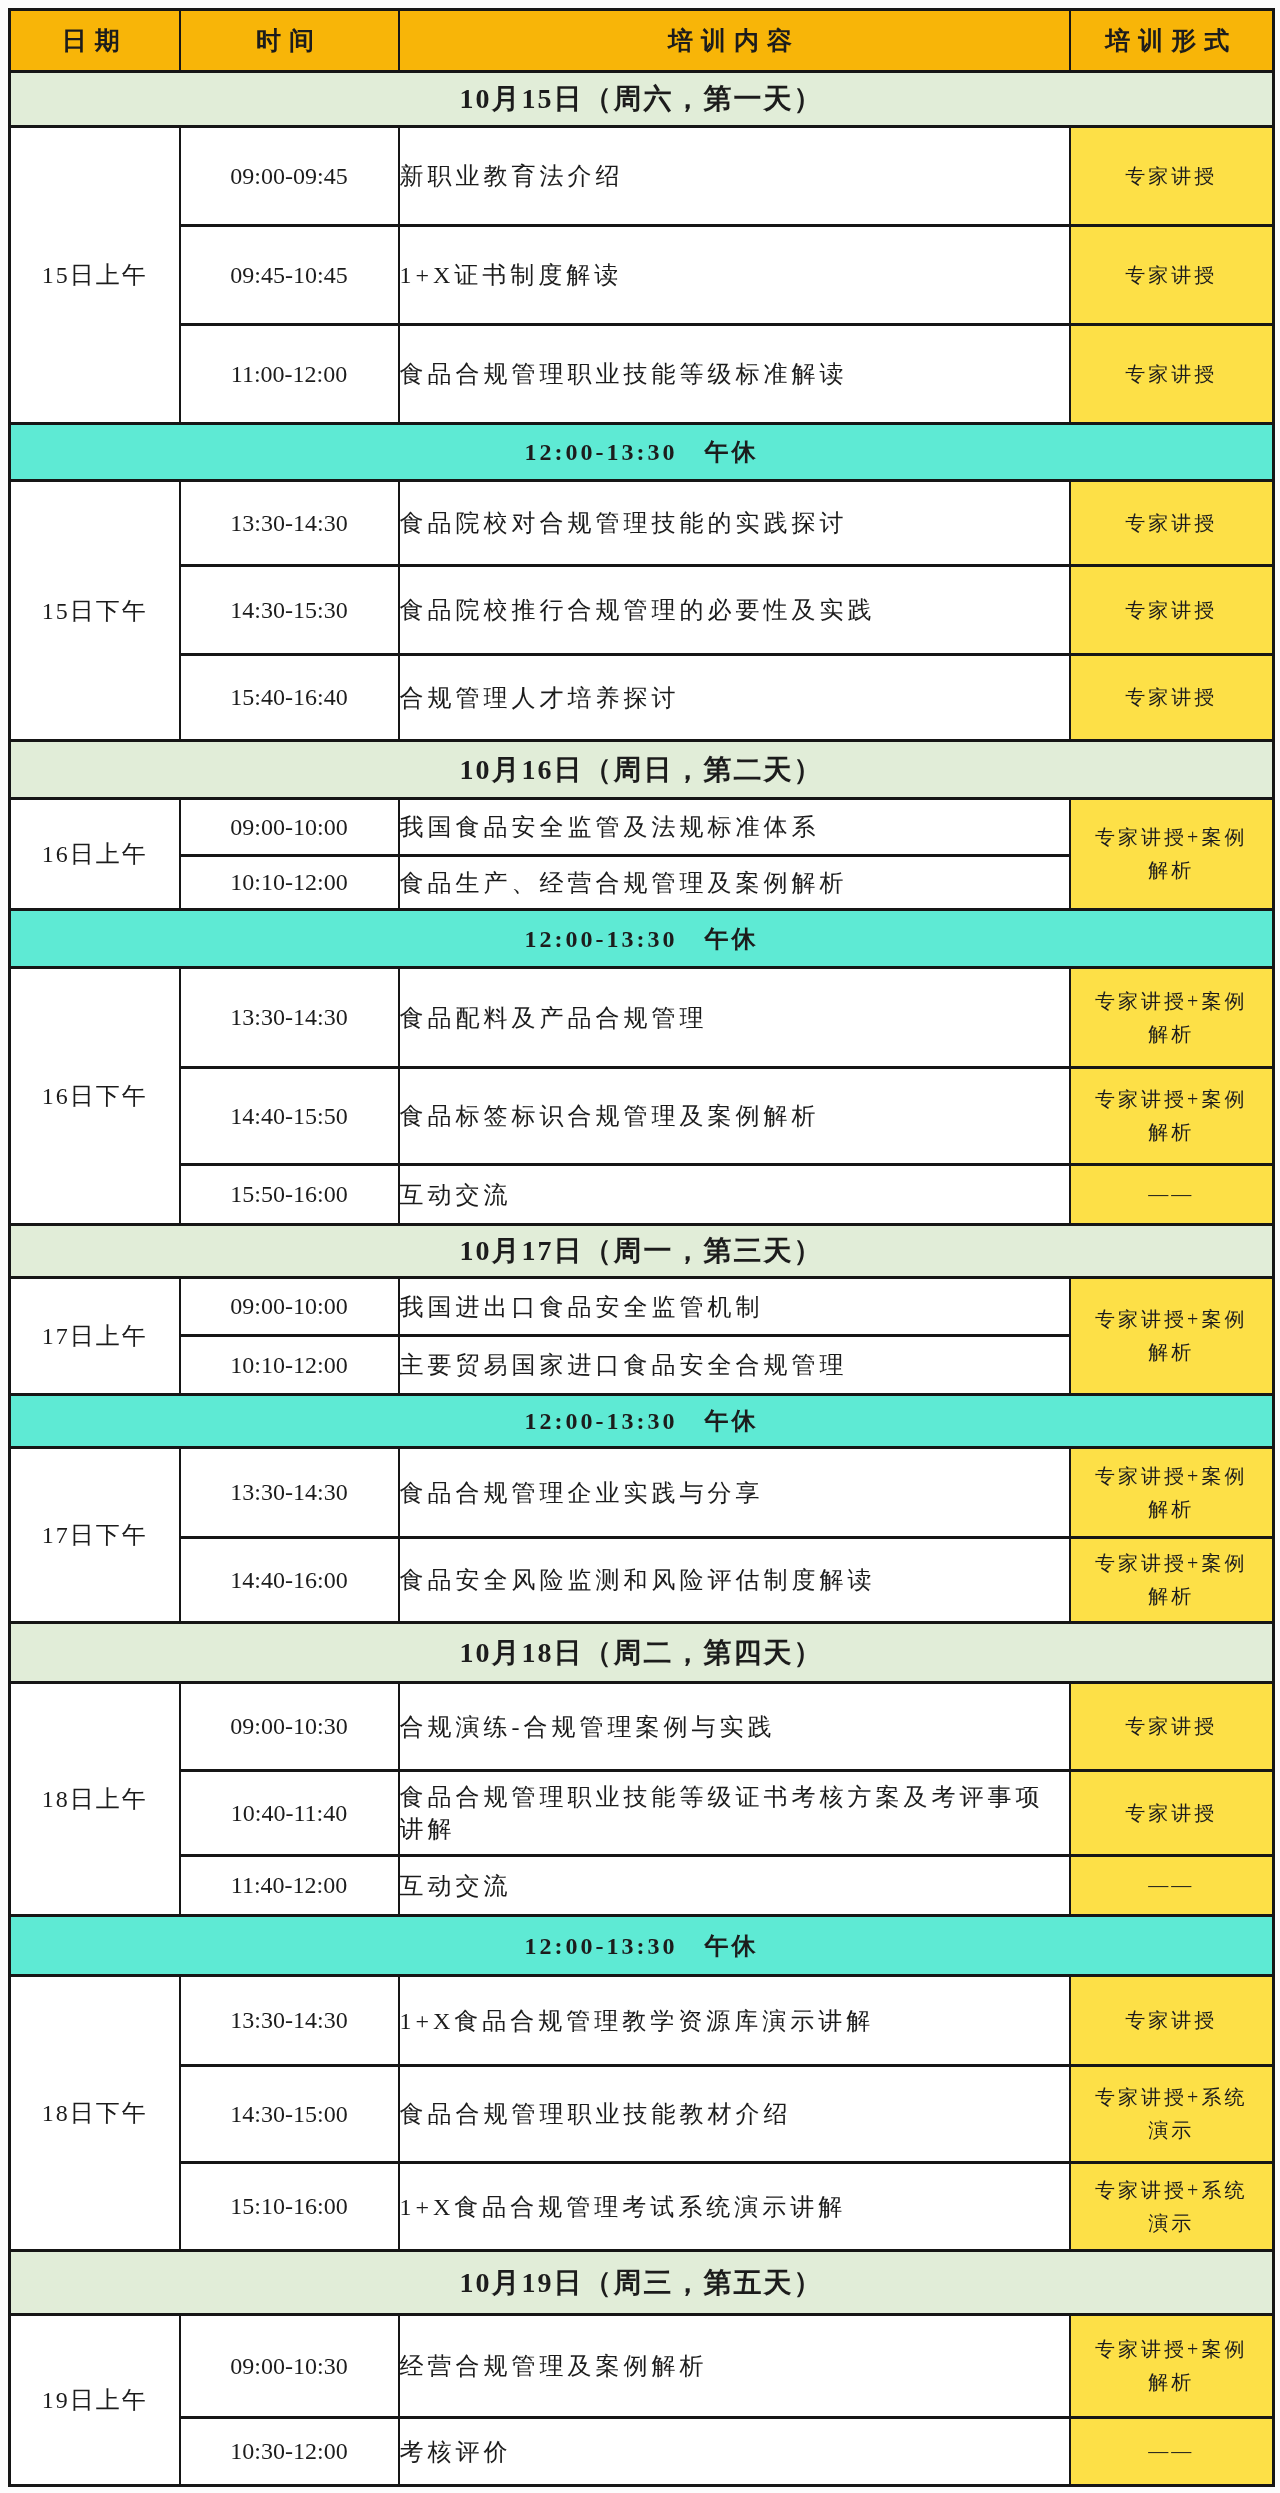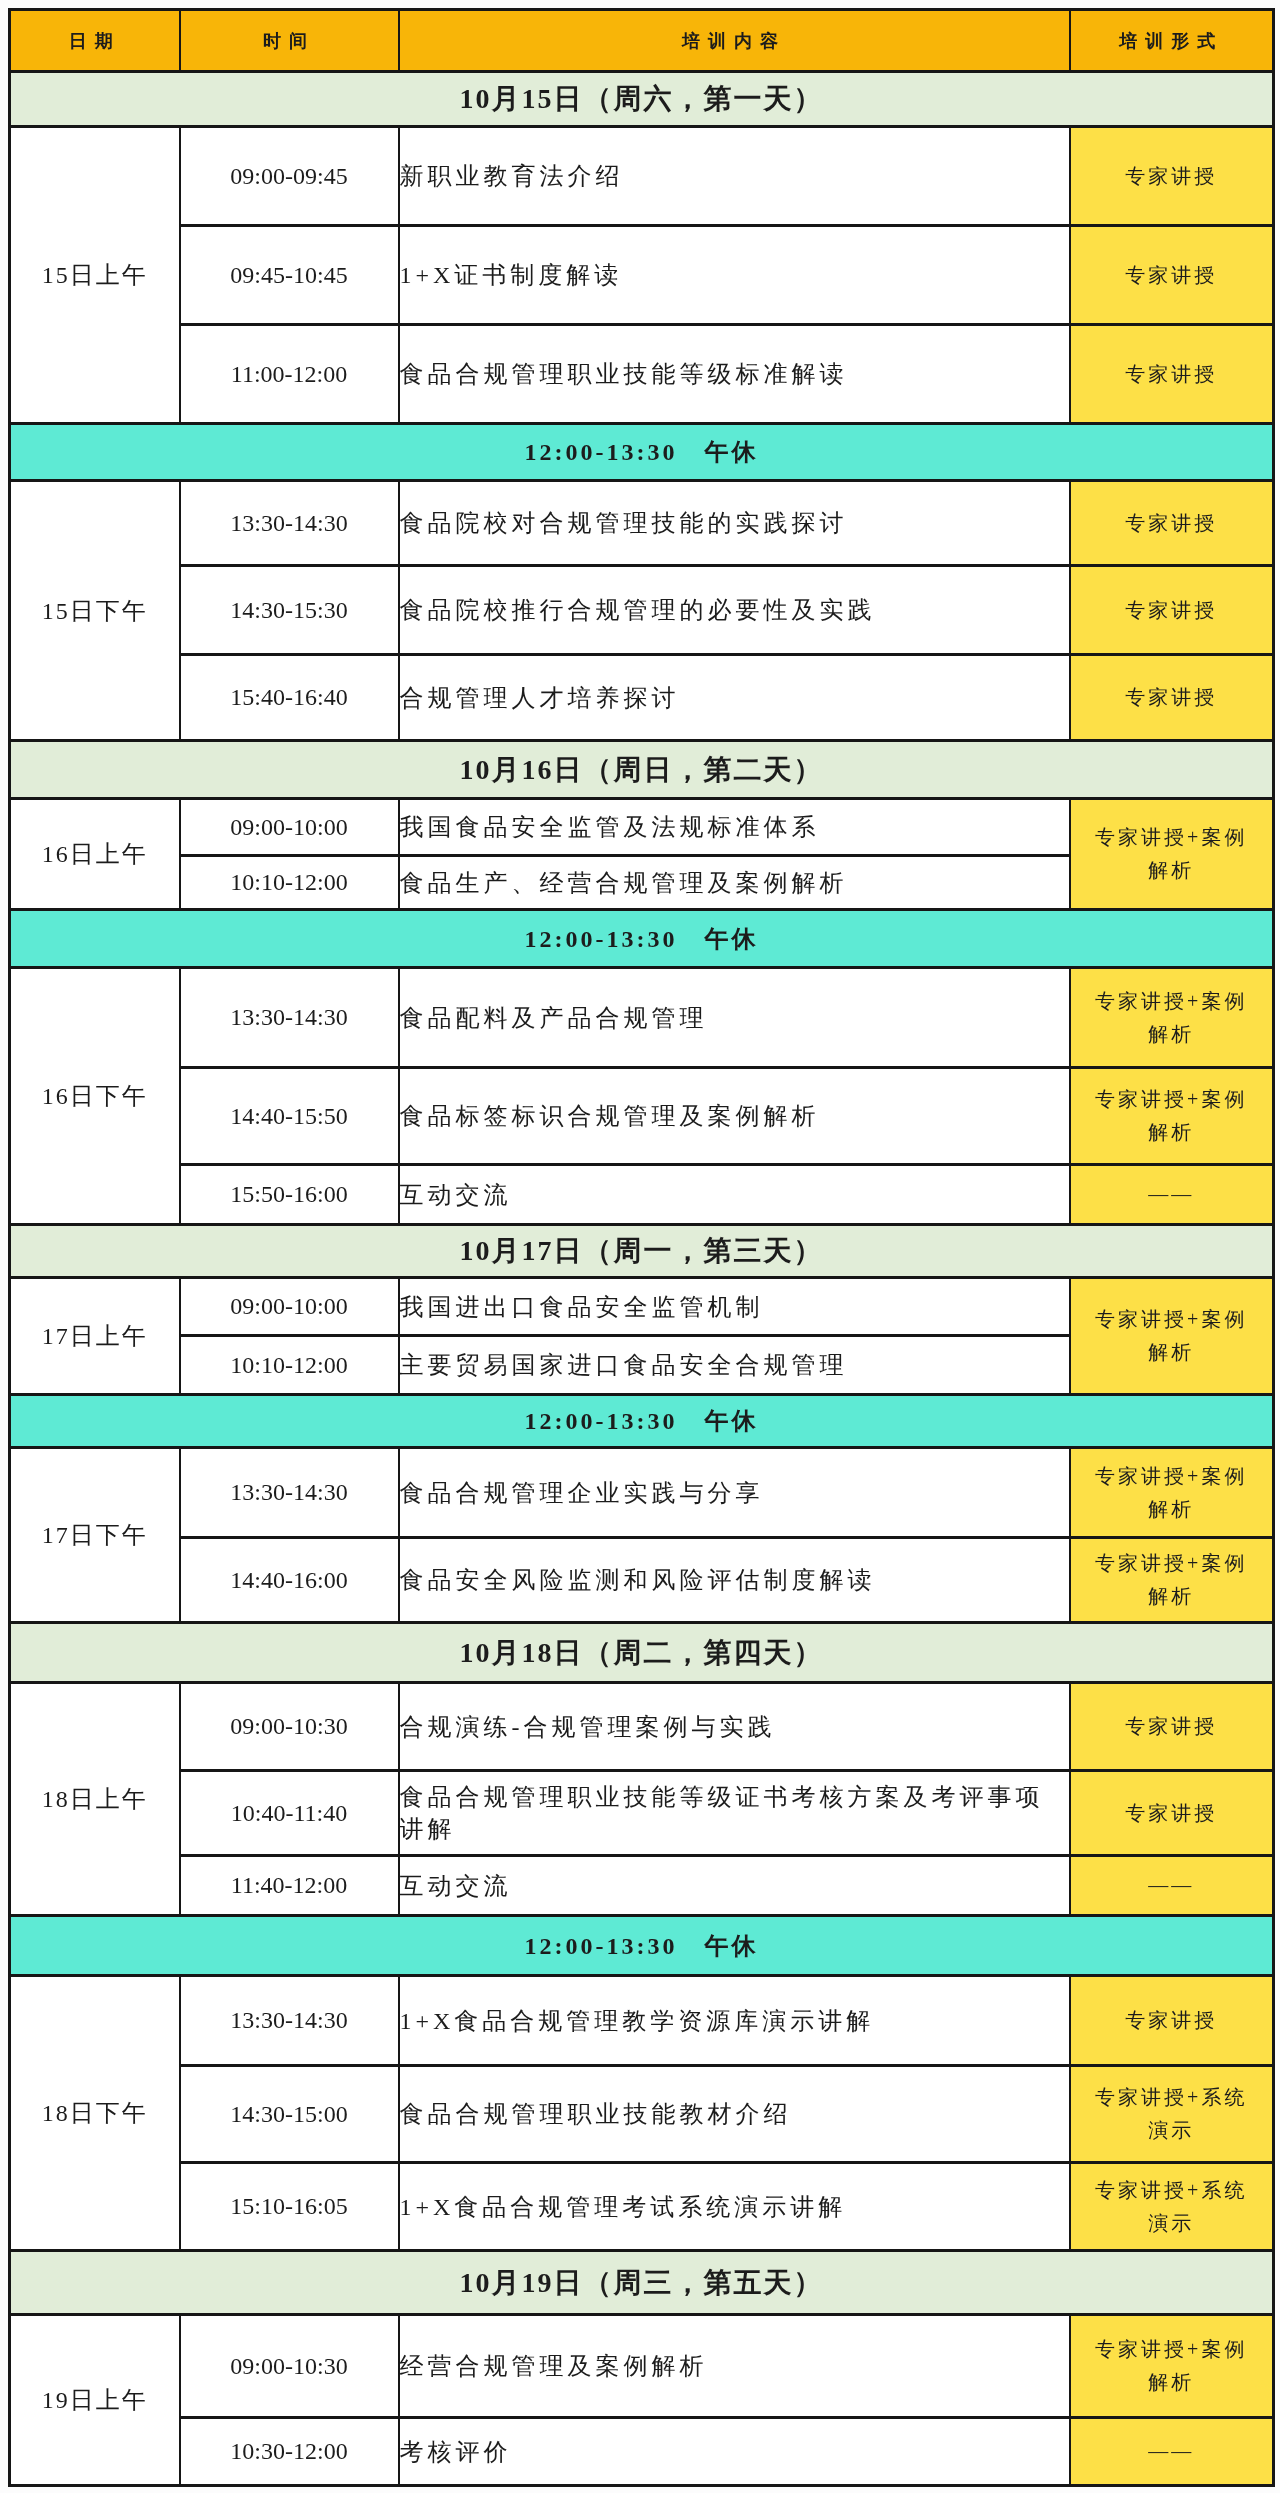--- a/index.html
+++ b/index.html
@@ -31,21 +31,21 @@
     border: 2px solid #161616;
     border-top-width: 3px;
     border-bottom-width: 3px;
     vertical-align: middle;
     text-align: center;
     padding: 4px 6px;
     box-sizing: border-box;
   }
   th.hdr {
     background: #f8b508;
-    font-size: 18px;
+    font-size: 25px;
     font-weight: bold;
     letter-spacing: 8px;
     height: 62px;
   }
   td.band {
     background: #e1edd8;
     font-size: 28px;
     font-weight: bold;
     letter-spacing: 2px;
   }
@@ -226,21 +226,21 @@
           <td class="time">13:30-14:30</td>
           <td class="content">1+X食品合规管理教学资源库演示讲解</td>
           <td class="fmt">专家讲授</td>
         </tr>
         <tr style="height: 97px;">
           <td class="time">14:30-15:00</td>
           <td class="content">食品合规管理职业技能教材介绍</td>
           <td class="fmt">专家讲授+系统演示</td>
         </tr>
         <tr style="height: 88px;">
-          <td class="time">15:10-16:05</td>
+          <td class="time">15:10-16:00</td>
           <td class="content">1+X食品合规管理考试系统演示讲解</td>
           <td class="fmt">专家讲授+系统演示</td>
         </tr>
         <tr style="height: 64px;">
           <td class="band" colspan="4">10月19日（周三，第五天）</td>
         </tr>
         <tr style="height: 103px;">
           <td class="date" rowspan="2">19日上午</td>
           <td class="time">09:00-10:30</td>
           <td class="content">经营合规管理及案例解析</td>

